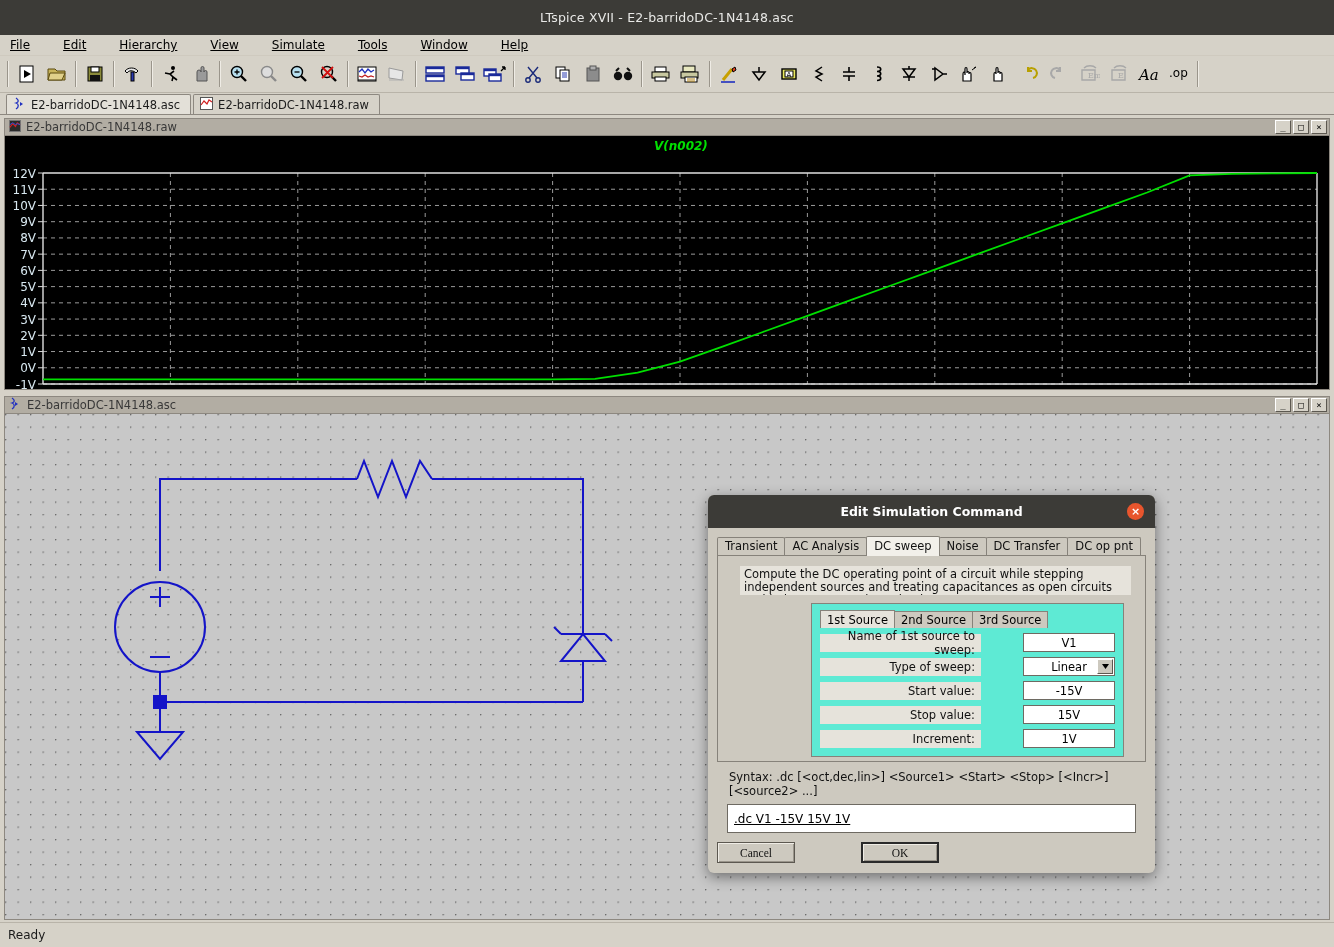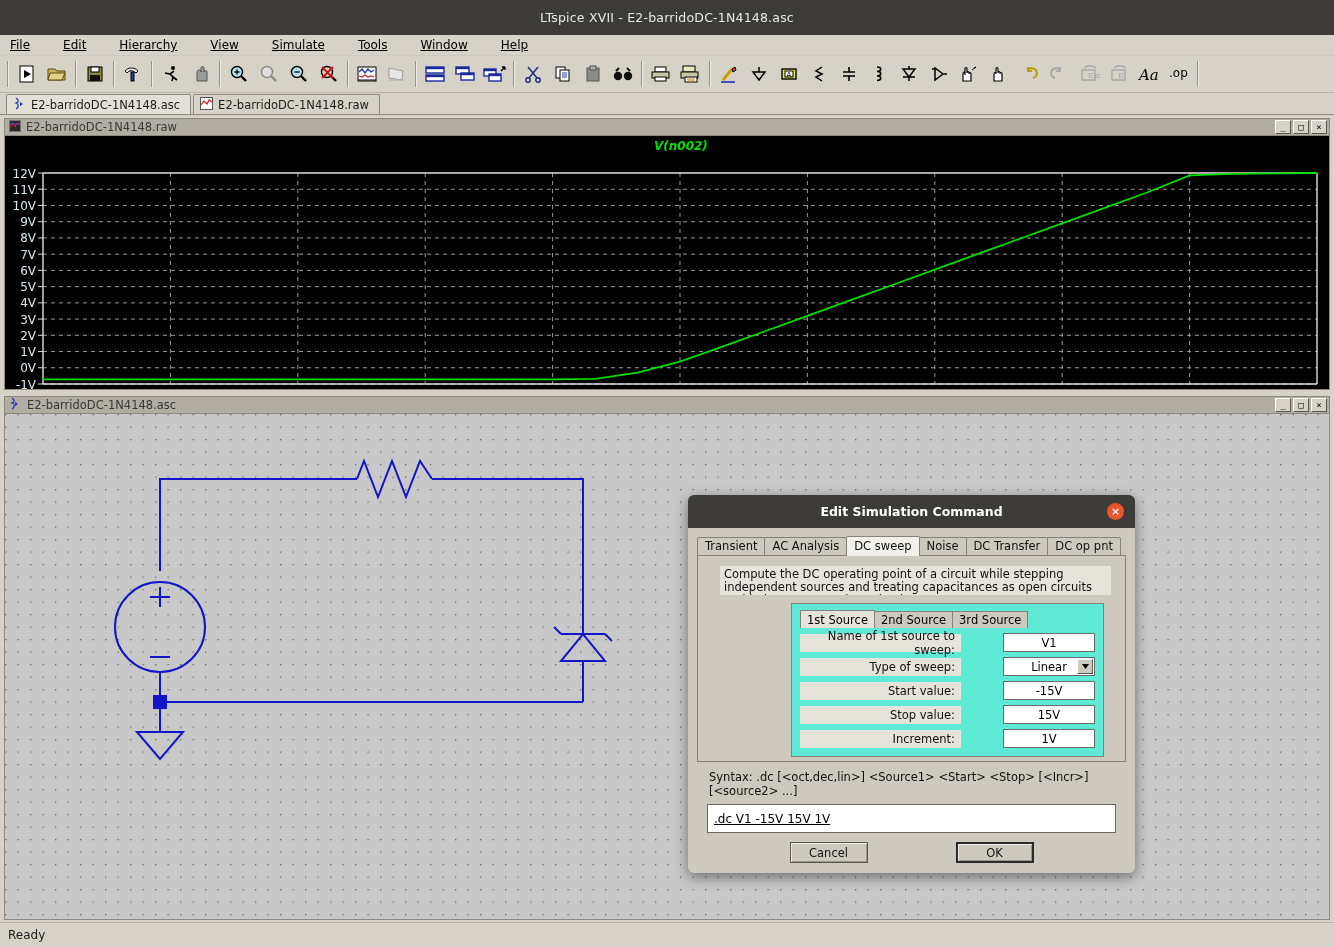--- a/index.html
+++ b/index.html
@@ -82,21 +82,21 @@
 
   
   #statusbar {
     position: absolute; left: 0; bottom: 0; width: 1334px; height: 25px;
     background: #d6d2c8; border-top: 1px solid #b9b4a9;
     display: flex; align-items: center; padding-left: 8px; font-size: 12px; color: #1a1a1a;
   }
 
   
   #dialog {
-    position: absolute; left: 688px; top: 495px; width: 447px; height: 378px;
+    position: absolute; left: 708px; top: 495px; width: 447px; height: 378px;
     background: #cdc9bf; border-radius: 6px;
     box-shadow: 0 4px 14px rgba(0,0,0,.45);
   }
   #dlg-title {
     height: 33px; background: #3c3b37; color: #fff;
     border-top-left-radius: 6px; border-top-right-radius: 6px;
     display: flex; align-items: center; justify-content: center;
     font-size: 12.5px; font-weight: bold; position: relative;
   }
   #dlg-close {
@@ -155,21 +155,21 @@
     position: absolute; right: 1px; top: 1px; width: 16px; height: 15px;
     background: #cdc9bf; border: 1px solid #ffffff;
     border-right-color: #5c5850; border-bottom-color: #5c5850;
     display: flex; align-items: center; justify-content: center; font-size: 7px;
   }
   #syntax { font-size: 11.5px; color: #111; padding: 8px 10px 4px 12px; }
   #cmdline {
     margin: 2px 10px 0 10px; height: 29px; background: #fff; border: 1px solid #6e6a62;
     display: flex; align-items: center; padding-left: 6px; font-size: 12px; color: #000; text-decoration: underline;
   }
-  #dlgbtns { display: flex; justify-content: center; gap: 88px; margin-top: 9px; }
+  #dlgbtns { display: flex; gap: 66px; margin-top: 9px; font-family: Liberation Serif, serif; }
   .dbtn {
     width: 78px; height: 21px; background: #cdc9bf; border: 1px solid #5c5850;
     display: flex; align-items: center; justify-content: center; font-size: 11.5px; color: #111;
     box-shadow: inset 1px 1px 0 #efece5, inset -1px -1px 0 #9a958b;
   }
   .dbtn.default { border: 2px solid #2a2a2a; }
 </style>
 </head>
 <body>
 

